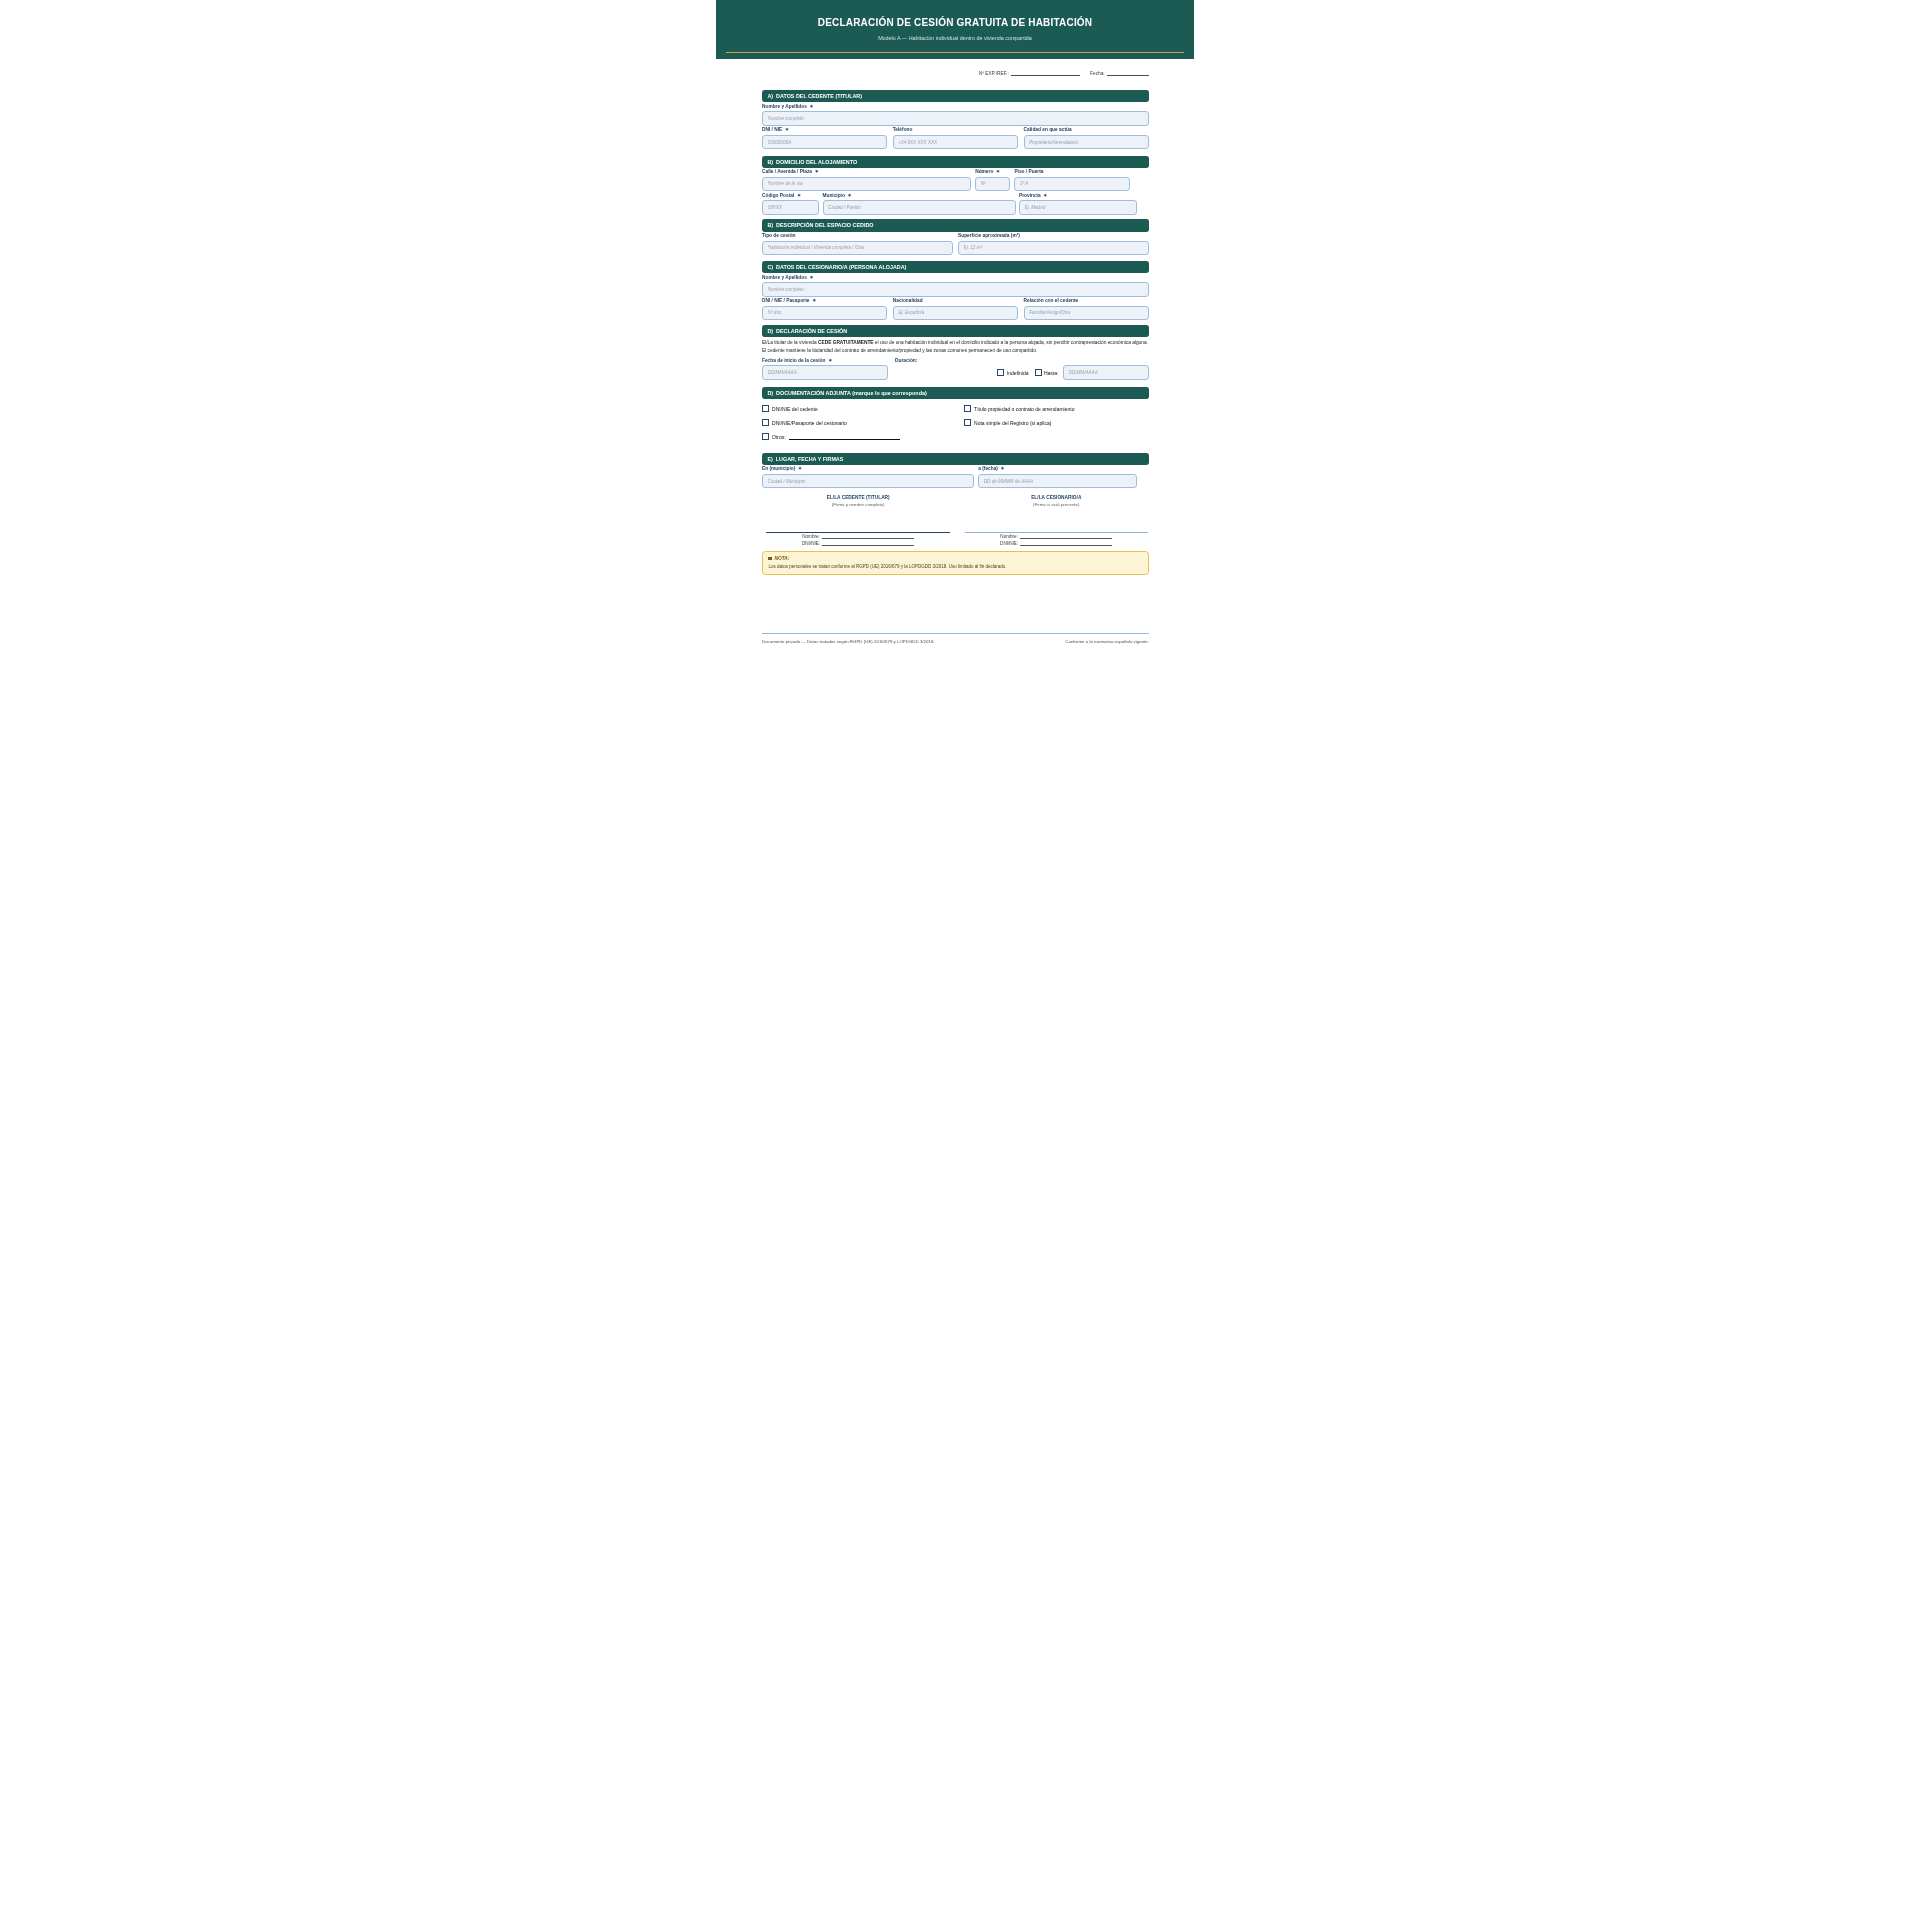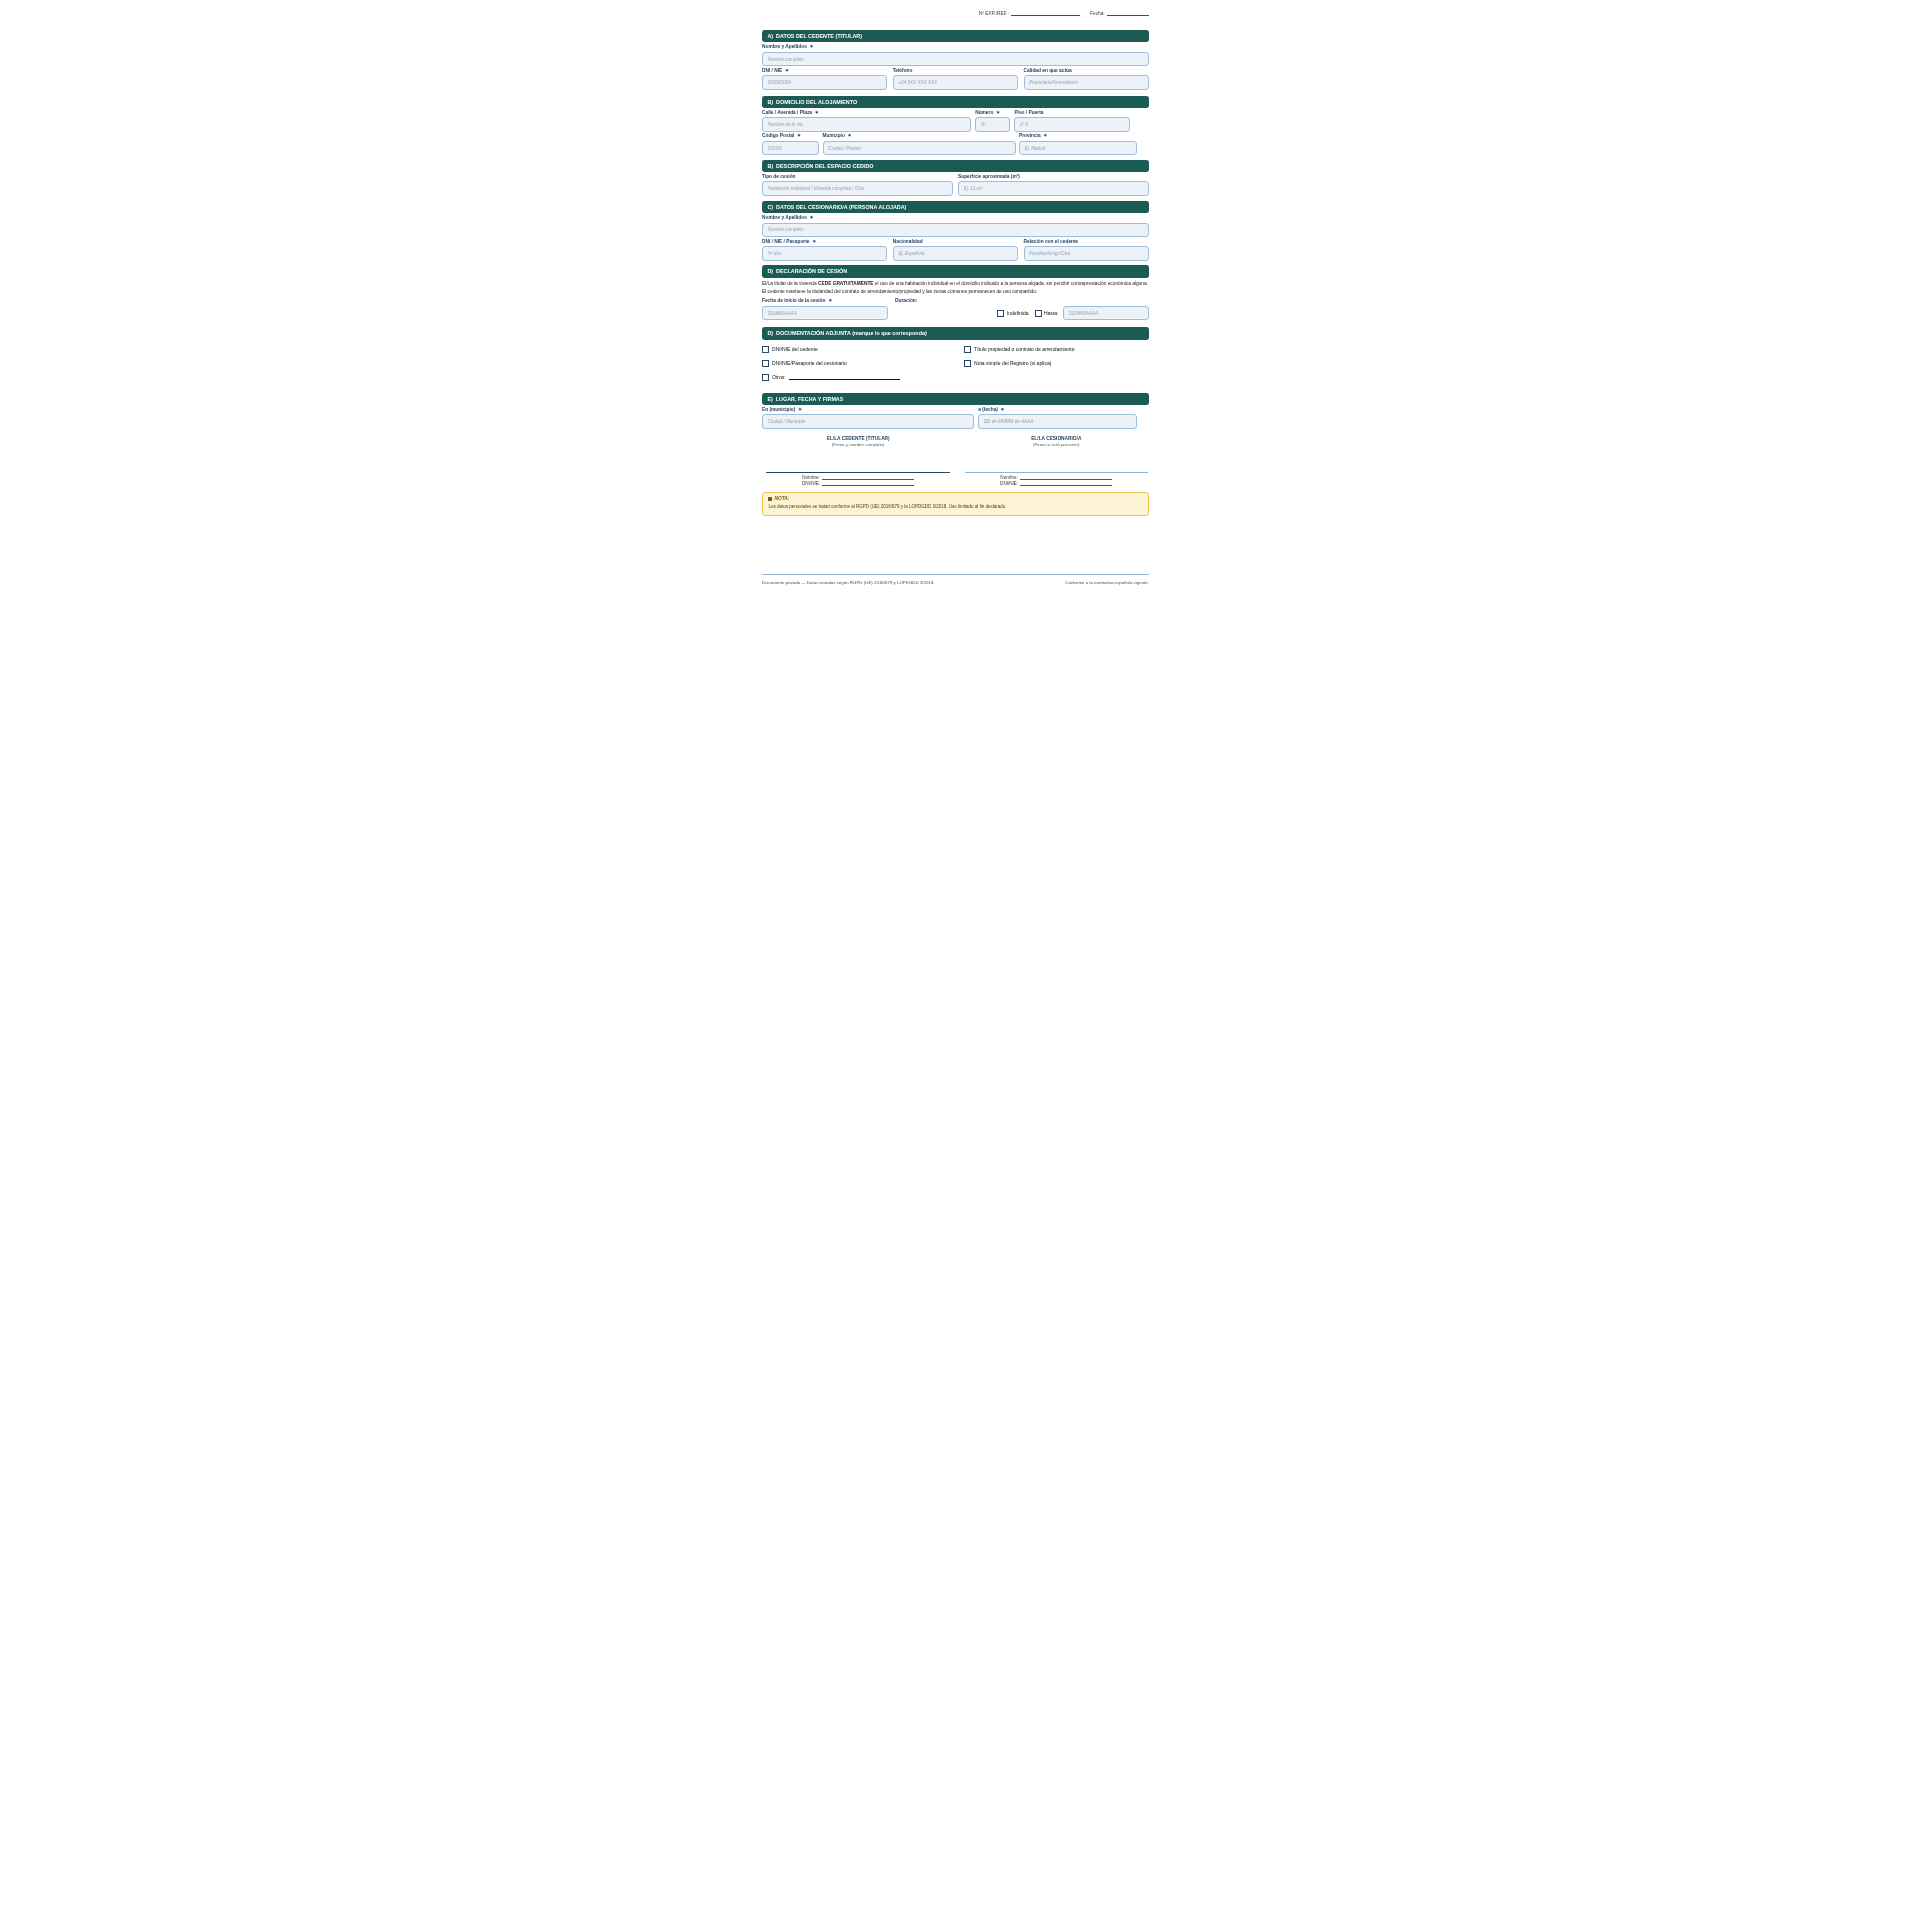--- a/index.html
+++ b/index.html
@@ -79,20 +79,25 @@
 
   
   .foot-rule { margin-top:58px; border-top:1.2px solid #96b7d7; }
   .foot-row { display:flex; justify-content:space-between; margin-top:5.4px; font-size:4.4px; color:#4f4f4f; }
 </style>
 </head>
 <body>
 
 <div class="page">
 
+  <div class="band">
+    <div class="band-title">DECLARACIÓN DE CESIÓN GRATUITA DE HABITACIÓN</div>
+    <div class="band-sub">Modelo A — Habitación individual dentro de vivienda compartida</div>
+    <div class="gold-line"></div>
+  </div>
 
   <div class="content">
 
     <div class="ref-row">
       <span>Nº EXP./REF.:</span>
       <span class="blank exp"></span>
       <span class="ref-gap"></span>
       <span>Fecha:</span>
       <span class="blank fecha"></span>
     </div>

